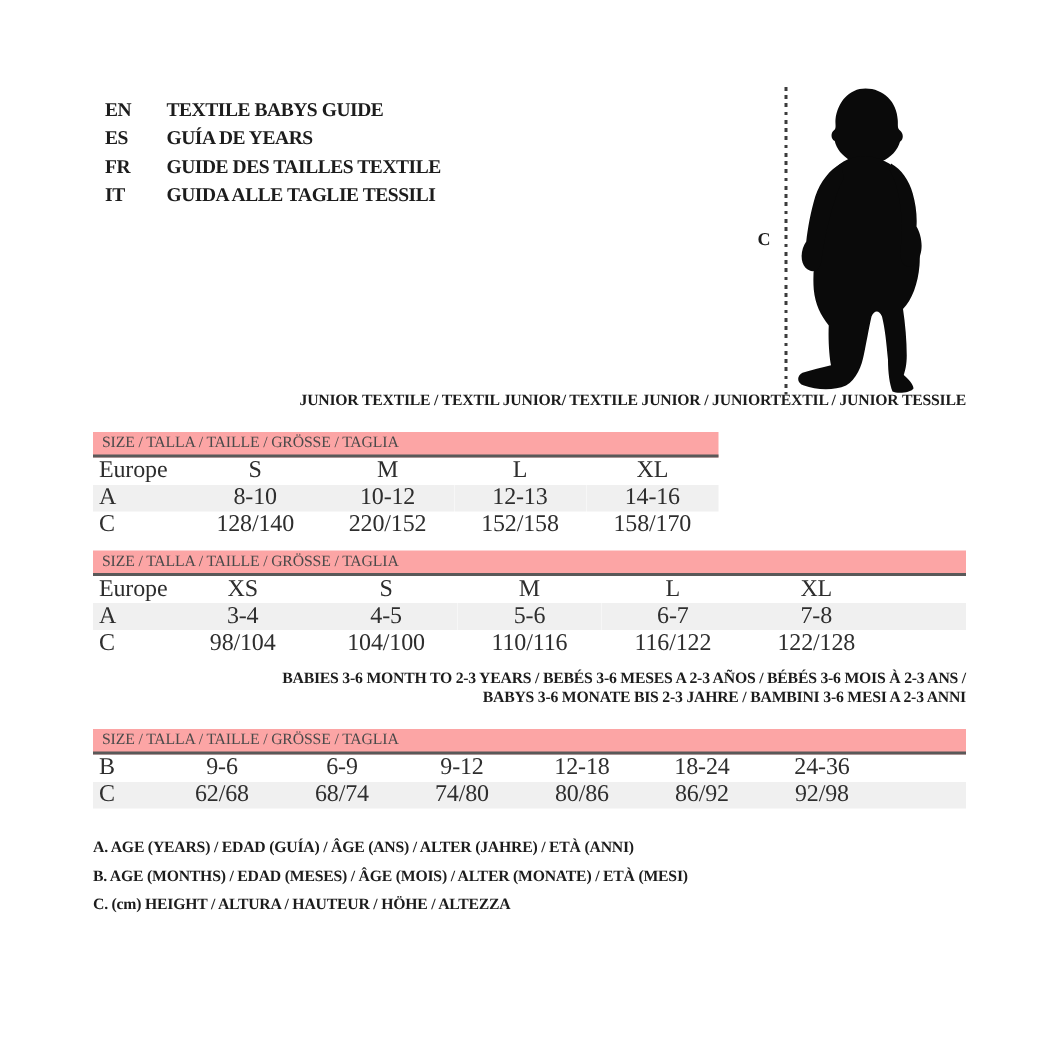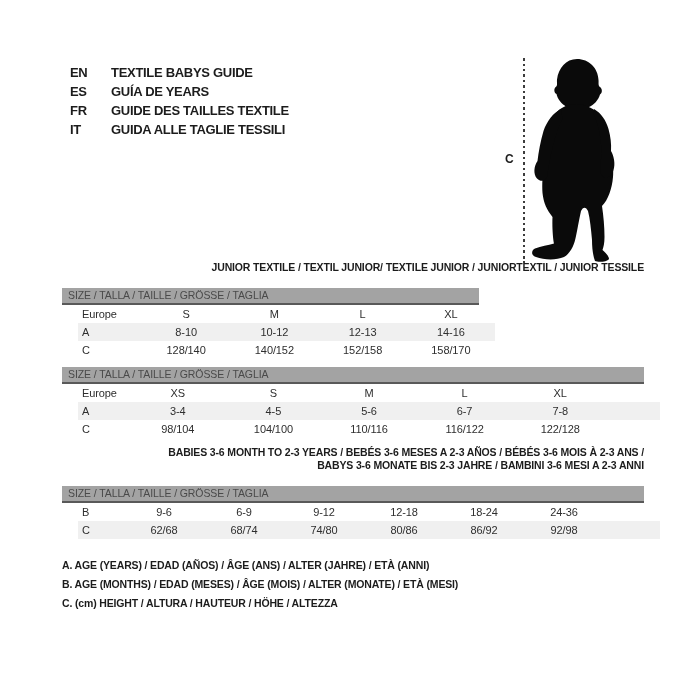--- a/index.html
+++ b/index.html
@@ -1,41 +1,41 @@
 <!DOCTYPE html>
 <html><head>
 <meta charset="utf-8">
 <style>
   html,body{margin:0;padding:0;background:#fff;}
   .page{
     position:relative;width:700px;height:700px;background:#ffffff;
-    font-family:Liberation Sans, sans-serif;color:#1c1c1c;overflow:hidden;
+    font-family:Liberation Serif, serif;color:#1c1c1c;overflow:hidden;
   }
   
   .lang-block{position:absolute;left:70px;top:63px;}
   .lang-row{display:flex;height:19px;align-items:center;font-weight:bold;
     font-size:13px;letter-spacing:-0.3px;white-space:nowrap;}
   .lang-code{width:41px;}
   
   .figure-area{position:absolute;left:500px;top:54px;width:150px;height:215px;}
   .height-line{position:absolute;left:23px;top:4px;width:2px;height:205px;
     background:repeating-linear-gradient(to bottom,#3c3c3c 0 2.5px,transparent 2.5px 5.5px);}
   .height-label{position:absolute;left:5px;top:98px;font-size:12px;font-weight:bold;}
   .baby-svg{position:absolute;left:28px;top:3px;}
   
   .tables-area{position:absolute;left:62px;top:261px;width:582px;}
   .tbl{margin:0 0 8px 0;}
   .tbl-title{font-size:10.5px;font-weight:bold;letter-spacing:-0.15px;
     line-height:13px;margin:0 0 14px 1px;text-align:right;}
   .title-line{white-space:nowrap;}
-  .size-bar{height:15px;background:#a3a3a3;border-bottom:2px solid #595959;
+  .size-bar{height:15px;background:#fca5a5;border-bottom:2px solid #595959;
     color:#4a4a4a;font-size:10.5px;line-height:15px;padding-left:6px;
     letter-spacing:-0.1px;box-sizing:content-box;}
-  table.grid{border-collapse:collapse;table-layout:fixed;font-size:11px;
-    color:#2e2e2e;letter-spacing:-0.1px;margin-left:16px;}
+  table.grid{border-collapse:collapse;table-layout:fixed;font-size:16px;
+    color:#2e2e2e;letter-spacing:-0.1px;}
   .grid td{height:18px;text-align:center;padding:0;overflow:hidden;}
   .grid td.row-label{text-align:left;padding-left:4px;}
   .grid tr:nth-child(even){background:#f0f0f0;}
   #t0 .size-bar{width:411px;}
   #t0 table{width:417px;}
   #t1 .size-bar,#t2 .size-bar{width:576px;}
   #t1 table,#t2 table{width:582px;}
   #t0 td.row-label{width:60px;}
   #t1 td.row-label{width:48px;}
   #t2 td.row-label{width:42px;}
@@ -117,21 +117,21 @@
             <tr>
               <td class="row-label">A</td>
               <td>8-10</td>
               <td>10-12</td>
               <td>12-13</td>
               <td>14-16</td>
             </tr>
             <tr>
               <td class="row-label">C</td>
               <td>128/140</td>
-              <td>140/152</td>
+              <td>220/152</td>
               <td>152/158</td>
               <td>158/170</td>
             </tr>
           </tbody>
       </table>
     </section>
 
     <section class="tbl" id="t1">
       <div class="size-bar">SIZE / TALLA / TAILLE / GRÖSSE / TAGLIA</div>
       <table class="grid">
@@ -193,19 +193,19 @@
               <td>80/86</td>
               <td>86/92</td>
               <td>92/98</td>
               <td class="filler"></td>
             </tr>
           </tbody>
       </table>
     </section>
 
     <div class="notes">
-        <div class="note-line">A. AGE (YEARS) / EDAD (AÑOS) / ÂGE (ANS) / ALTER (JAHRE) / ETÀ (ANNI)</div>
+        <div class="note-line">A. AGE (YEARS) / EDAD (GUÍA) / ÂGE (ANS) / ALTER (JAHRE) / ETÀ (ANNI)</div>
         <div class="note-line">B. AGE (MONTHS) / EDAD (MESES) / ÂGE (MOIS) / ALTER (MONATE) / ETÀ (MESI)</div>
         <div class="note-line">C. (cm) HEIGHT / ALTURA / HAUTEUR / HÖHE / ALTEZZA</div>
       </div>
   </div>
 
 </div>
 
 </body></html>

